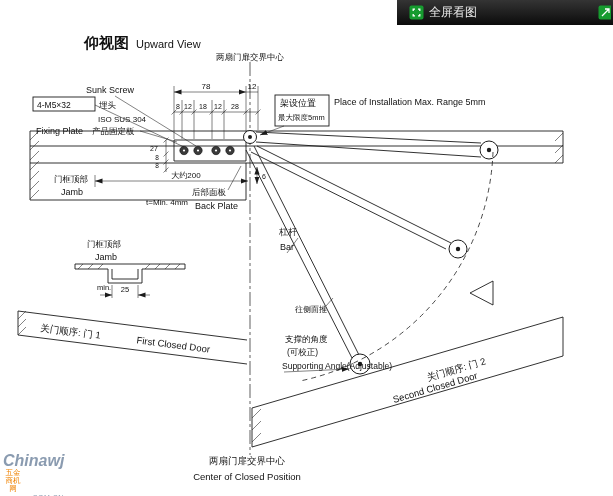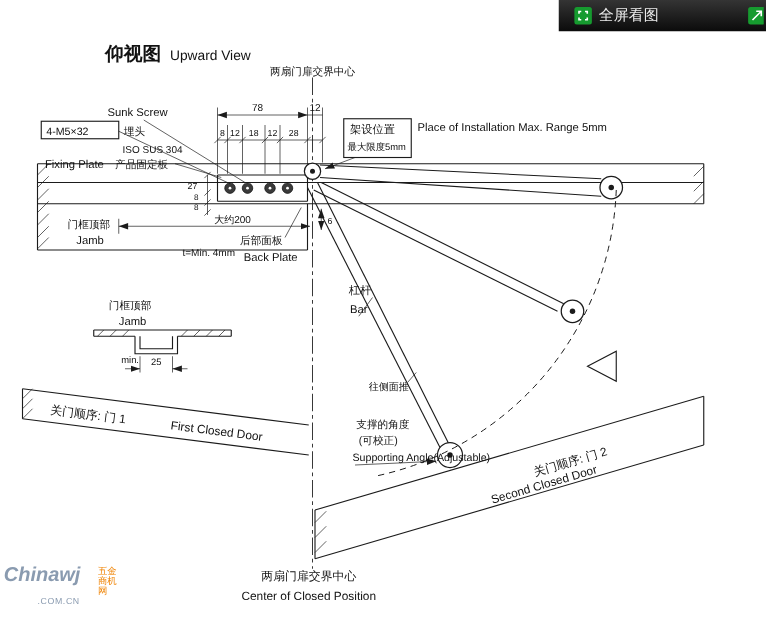--- a/index.html
+++ b/index.html
@@ -10,32 +10,32 @@
   .thin{stroke-width:0.55;}
   .dash{stroke-dasharray:5 4;stroke-width:0.8;}
   .cl{stroke-dasharray:14 3 3 3;stroke-width:0.7;}
   .cir{fill:#ffffff;stroke:#1b1b1b;stroke-width:1;}
   .dot{fill:#1b1b1b;stroke:none;}
   .scr{fill:#3a3a3a;stroke:#111;stroke-width:0.6;}
   text{font-family:"Liberation Sans","DejaVu Sans",sans-serif;fill:#111;}
   .b{font-weight:bold;}
   marker path{fill:#1b1b1b;}
 
-  .toolbar{position:absolute;top:0;right:0;width:166px;height:25px;box-sizing:border-box;
+  .toolbar{position:absolute;top:0;right:0;width:216px;height:25px;box-sizing:border-box;
            background:linear-gradient(#343434,#0b0b0b);display:flex;align-items:center;
            padding:0 2px 0 6px;}
   .tb-btn{display:flex;align-items:center;gap:5px;color:#ececec;font-size:12px;height:25px;
           padding:0 6px;white-space:nowrap;cursor:default;}
   .tb-icon{display:block;width:15px;height:15px;}
   .tb-partial{margin-left:auto;width:13px;height:15px;overflow:hidden;}
 
   .watermark{position:absolute;left:3px;top:453px;line-height:1;}
-  .wm-top{display:flex;align-items:flex-start;}
+  .wm-top{display:flex;align-items:flex-start;flex-direction:column;}
   .wm-brand{font-size:16px;font-weight:bold;font-style:italic;color:#8a9bb0;}
-  .wm-cn{font-size:7.5px;color:#ef8200;width:16px;line-height:8px;margin-left:14px;word-break:break-all;}
+  .wm-cn{font-size:7.5px;color:#ef8200;width:16px;line-height:8px;margin-left:2px;word-break:break-all;text-align:center;}
   .wm-domain{font-size:7px;color:#8a9bb0;margin-left:27px;margin-top:1px;letter-spacing:0.5px;}
 </style>
 </head>
 <body>
 
 <div class="stage">
 
   <svg class="diagram" width="613" height="496" viewBox="0 0 613 496">
     <defs>
       <marker id="aE" markerWidth="9" markerHeight="7" refX="7.5" refY="3" orient="auto" markerUnits="userSpaceOnUse">

